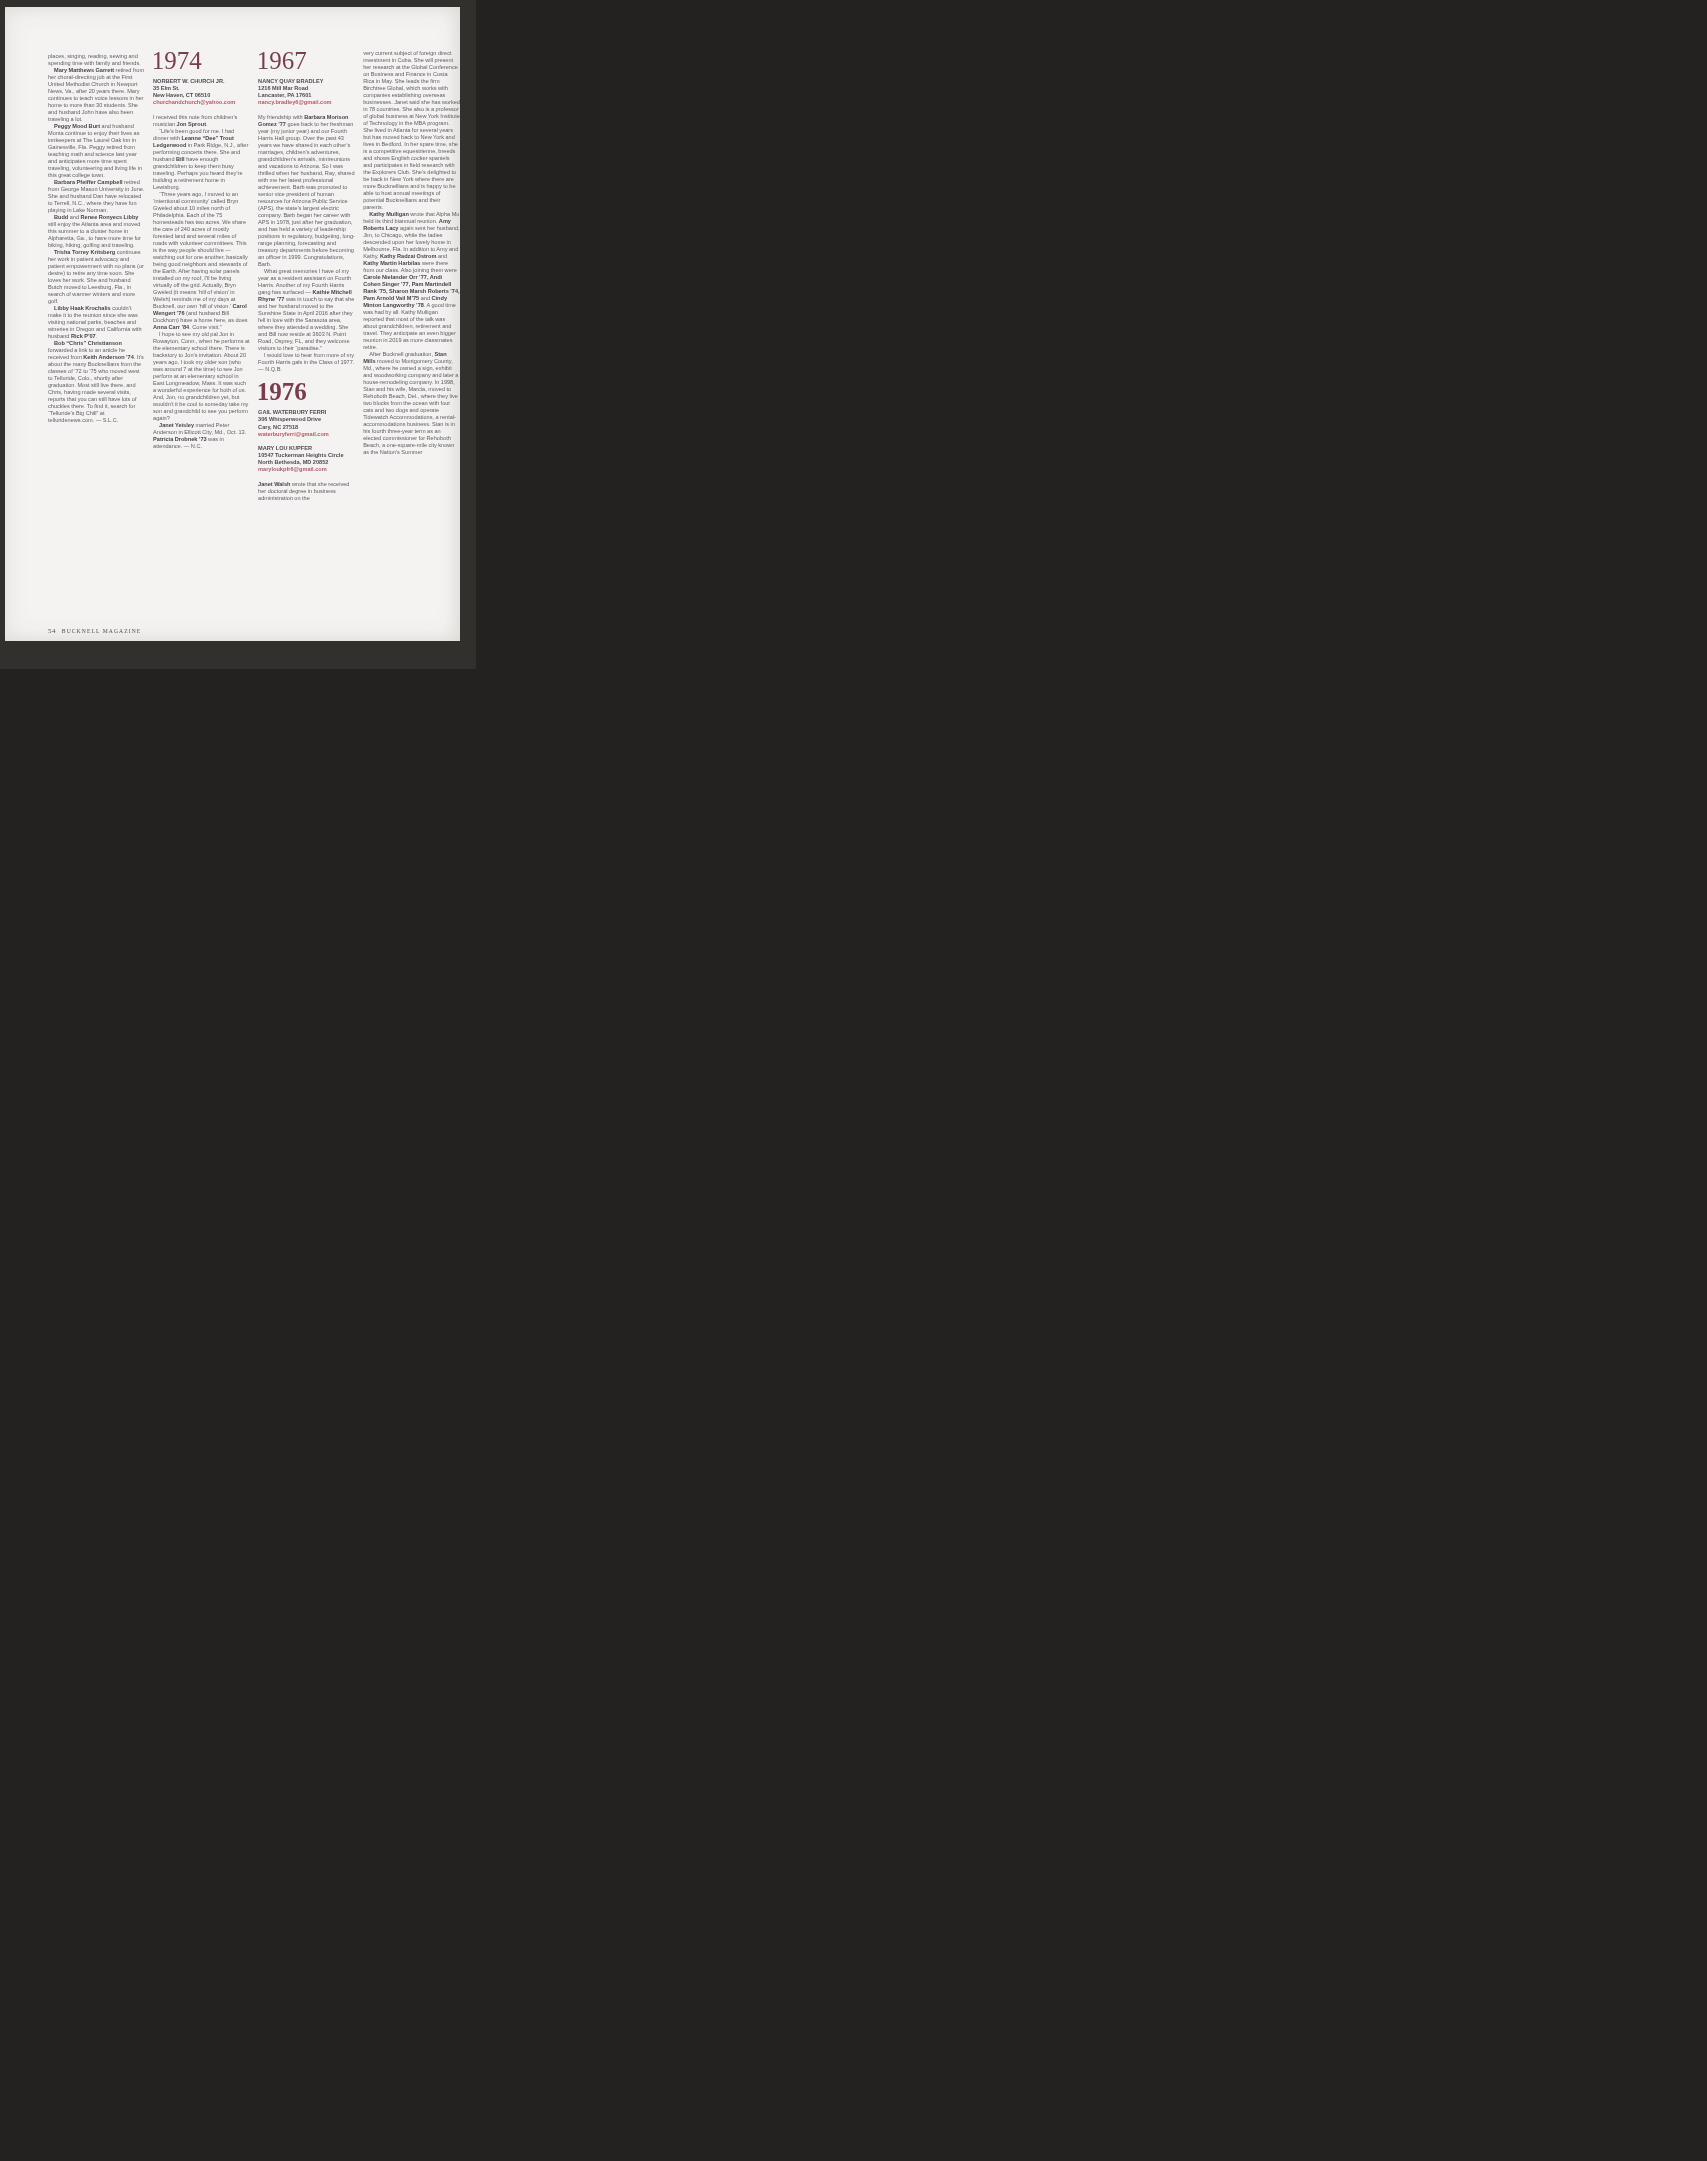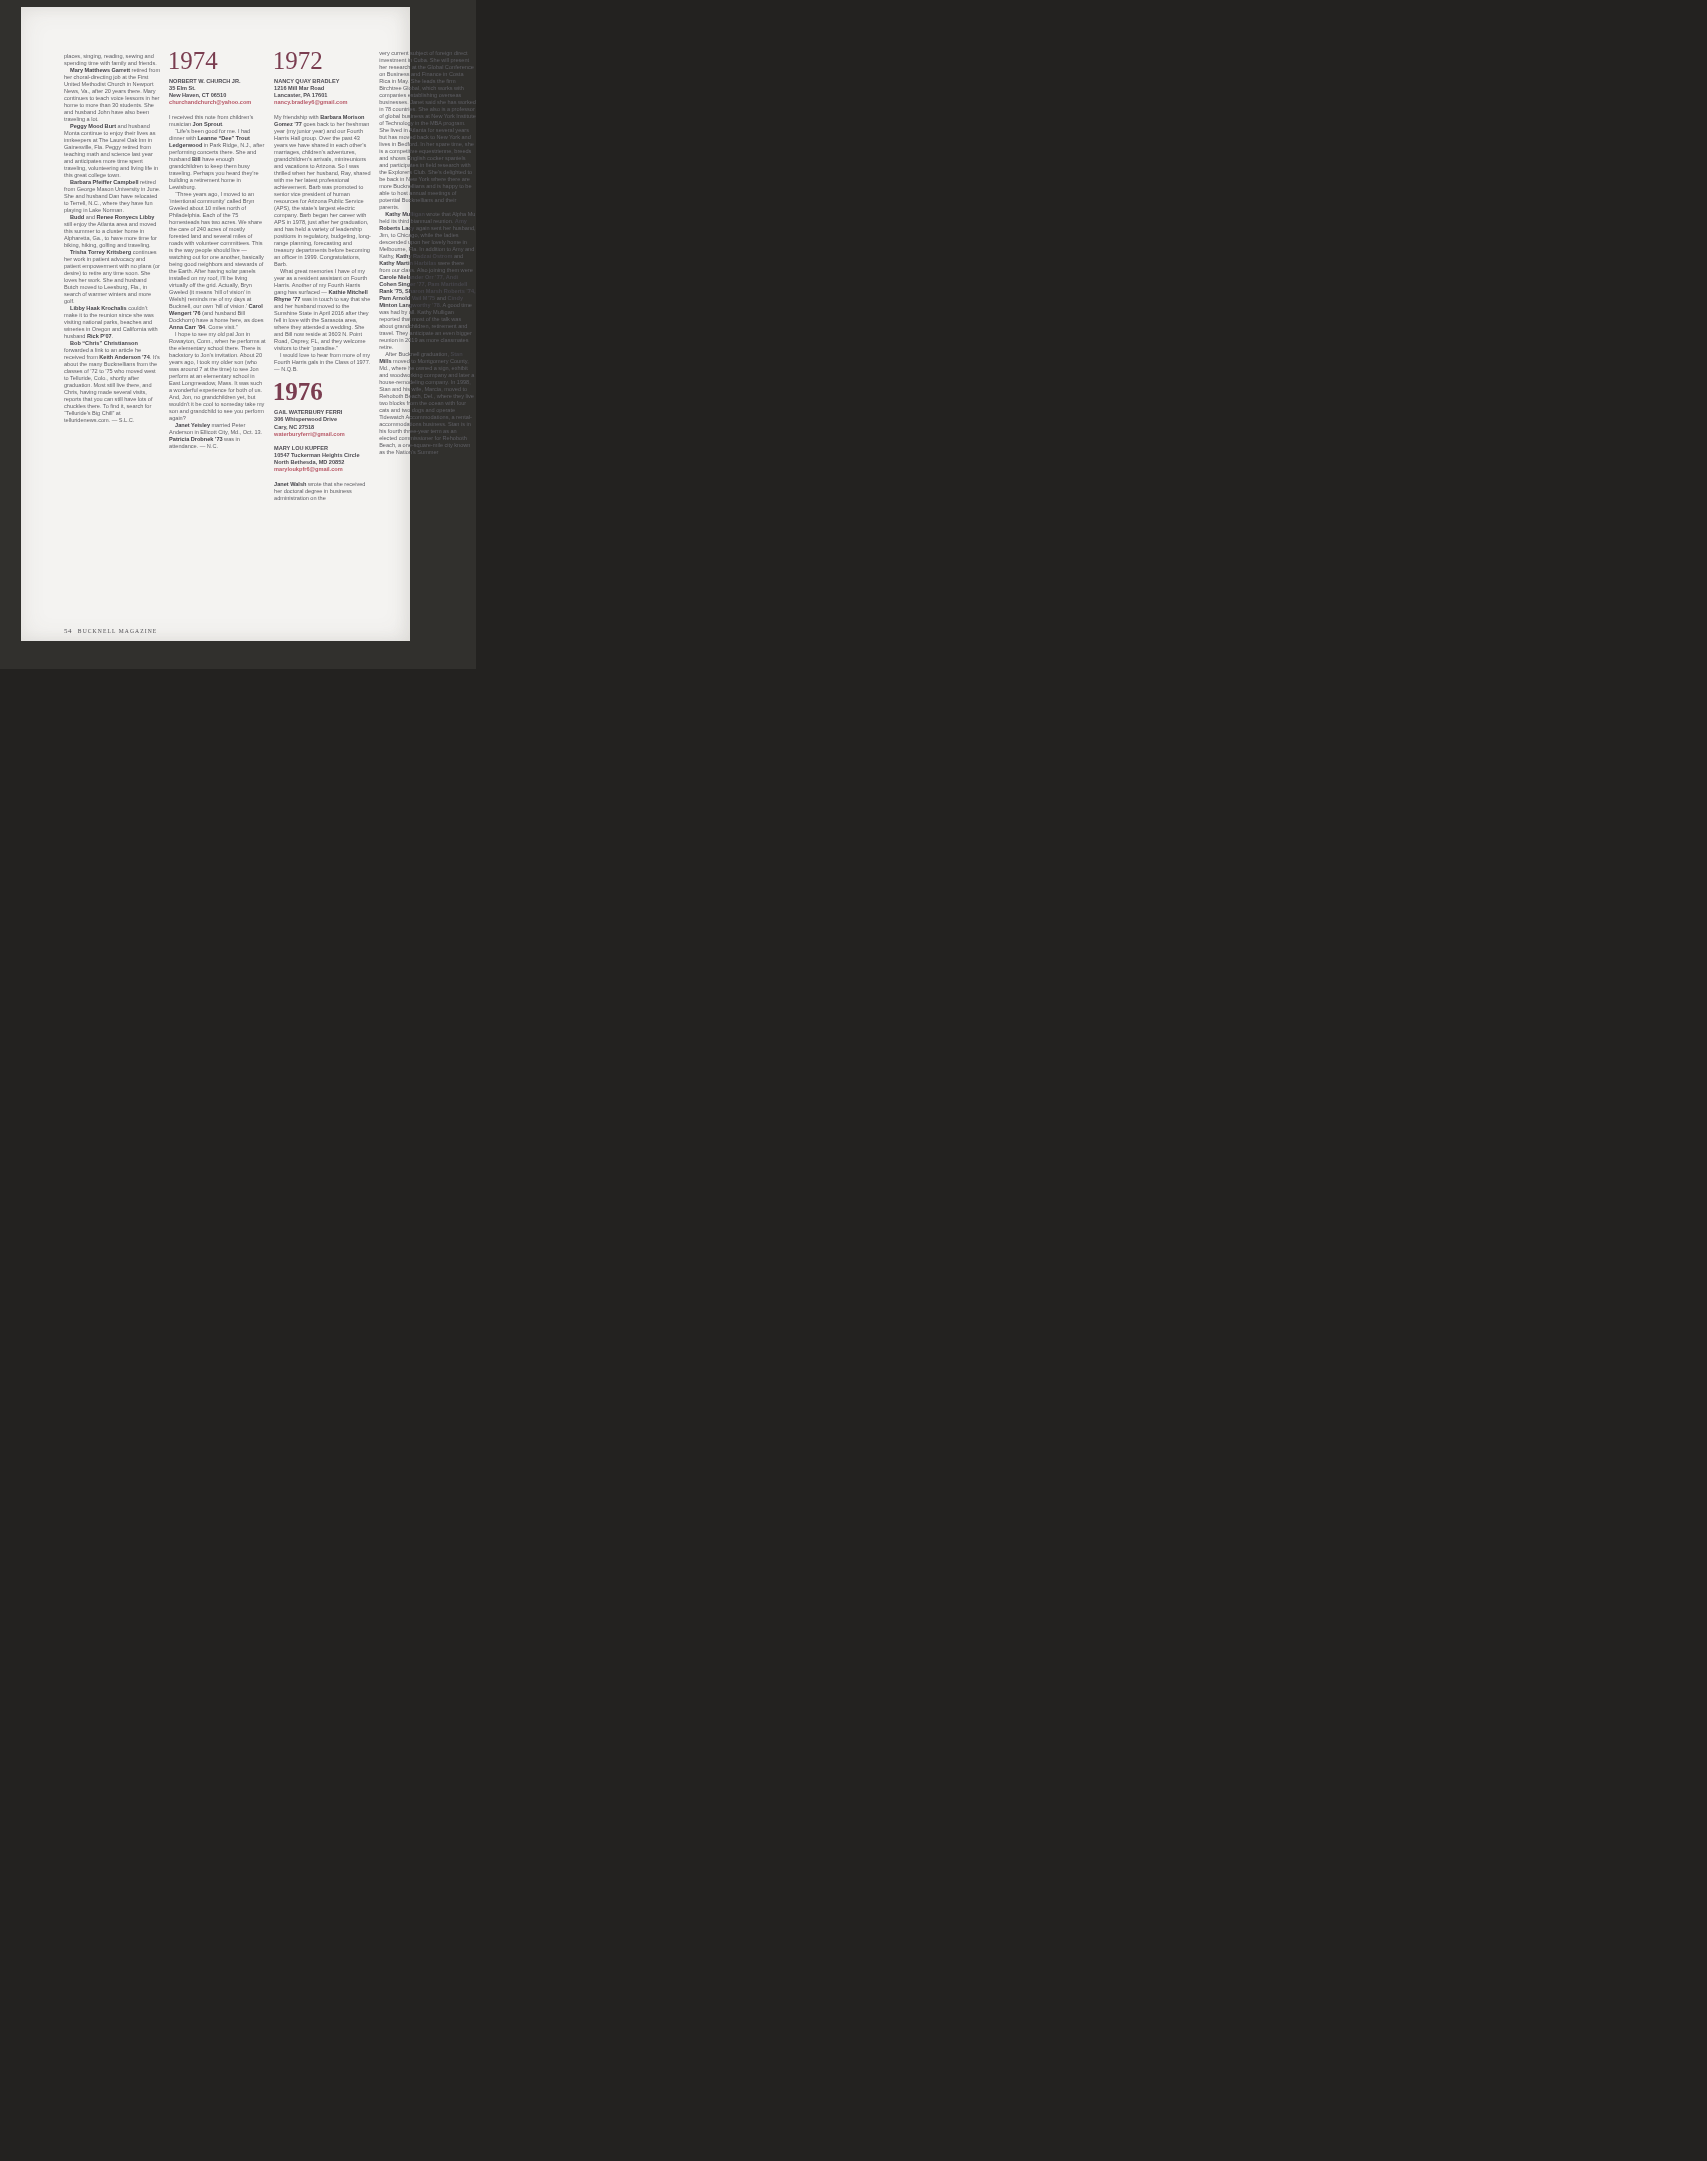--- a/index.html
+++ b/index.html
@@ -1,18 +1,18 @@
 <!DOCTYPE html>
 <html lang="en" style="font-size:7px"><head>
 <meta charset="utf-8">
 <style>
   html,body{margin:0;padding:0;background:#232220;}
   .canvas{position:relative;width:476px;height:669px;background:#31302d;overflow:hidden;
           font-family:"Liberation Sans",sans-serif;}
-  .page{position:absolute;left:21px;top:7.3px;width:389px;height:634px;background:#f4f3f1;
+  .page{position:absolute;left:5px;top:7.3px;width:455px;height:634px;background:#f4f3f1;
         box-shadow:inset 0 0 26px rgba(90,80,70,.10), inset -5.2px 0 13px rgba(90,80,70,.07);}
   .columns{position:absolute;left:43px;top:43px;width:412px;display:flex;gap:8.2px;}
   .col{width:97px;font-size:5.6px;line-height:7px;color:#5e5e64;
        text-align:left;hyphens:auto;-webkit-hyphens:auto;word-spacing:-0.1px;}
   .col:first-child{padding-top:2.6px;}
   .para{margin:0;}
   .para.indent{text-indent:6px;}
   .b{font-weight:bold;color:#46454b;}
   .year{font-family:"Liberation Serif",serif;font-weight:400;font-size:25px;line-height:20px;
         color:#7a3d50;margin:0.9px 0 7px -1.3px;}
@@ -48,21 +48,21 @@
             <div class="cline">New Haven, CT 06510</div>
             <div class="cline email">churchandchurch@yahoo.com</div>
           </div>
           <p class="para"><span>I received this note from children’s musician </span><span class="b">Jon Sprout</span><span>.</span></p>
           <p class="para indent"><span>“Life’s been good for me. I had dinner with </span><span class="b">Leanne “Dee” Trout Ledgerwood</span><span> in Park Ridge, N.J., after performing concerts there. She and husband </span><span class="b">Bill</span><span> have enough grandchildren to keep them busy traveling. Perhaps you heard they’re building a retirement home in Lewisburg.</span></p>
           <p class="para indent"><span>“Three years ago, I moved to an ‘intentional community’ called Bryn Gweled about 10 miles north of Philadelphia. Each of the 75 homesteads has two acres. We share the care of 240 acres of mostly forested land and several miles of roads with volunteer committees. This is the way people should live — watching out for one another, basically being good neighbors and stewards of the Earth. After having solar panels installed on my roof, I’ll be living virtually off the grid. Actually, Bryn Gweled (it means ‘hill of vision’ in Welsh) reminds me of my days at Bucknell, our own ‘hill of vision.’ </span><span class="b">Carol Wengert ’76</span><span> (and husband Bill Dockhorn) have a home here, as does </span><span class="b">Anna Carr ’84</span><span>. Come visit.”</span></p>
           <p class="para indent"><span>I hope to see my old pal Jon in Rowayton, Conn., when he performs at the elementary school there. There is backstory to Jon’s invitation. About 20 years ago, I took my older son (who was around 7 at the time) to see Jon perform at an elementary school in East Longmeadow, Mass. It was such a wonderful experience for both of us. And, Jon, no grandchildren yet, but wouldn’t it be cool to someday take my son and grandchild to see you perform again?</span></p>
           <p class="para indent"><span class="b">Janet Yeisley</span><span> married Peter Anderson in Ellicott City, Md., Oct. 13. </span><span class="b">Patricia Drobnek ’73</span><span> was in attendance. — N.C.</span></p>
         </div>
       <div class="col">
-          <div class="year">1972</div>
+          <div class="year">1967</div>
           <div class="contact">
             <div class="cline">NANCY QUAY BRADLEY</div>
             <div class="cline">1216 Mill Mar Road</div>
             <div class="cline">Lancaster, PA 17601</div>
             <div class="cline email">nancy.bradley6@gmail.com</div>
           </div>
           <p class="para"><span>My friendship with </span><span class="b">Barbara Morison Gomez ’77</span><span> goes back to her freshman year (my junior year) and our Fourth Harris Hall group. Over the past 43 years we have shared in each other’s marriages, children’s adventures, grandchildren’s arrivals, minireunions and vacations to Arizona. So I was thrilled when her husband, Ray, shared with me her latest professional achievement. Barb was promoted to senior vice president of human resources for Arizona Public Service (APS), the state’s largest electric company. Barb began her career with APS in 1978, just after her graduation, and has held a variety of leadership positions in regulatory, budgeting, long-range planning, forecasting and treasury departments before becoming an officer in 1999. Congratulations, Barb.</span></p>
           <p class="para indent"><span>What great memories I have of my year as a resident assistant on Fourth Harris. Another of my Fourth Harris gang has surfaced — </span><span class="b">Kathie Mitchell Rhyne ’77</span><span> was in touch to say that she and her husband moved to the Sunshine State in April 2016 after they fell in love with the Sarasota area, where they attended a wedding. She and Bill now reside at 3603 N. Point Road, Osprey, FL, and they welcome visitors to their “paradise.”</span></p>
           <p class="para indent"><span>I would love to hear from more of my Fourth Harris gals in the Class of 1977. — N.Q.B.</span></p>
           <div class="year mt">1976</div>

